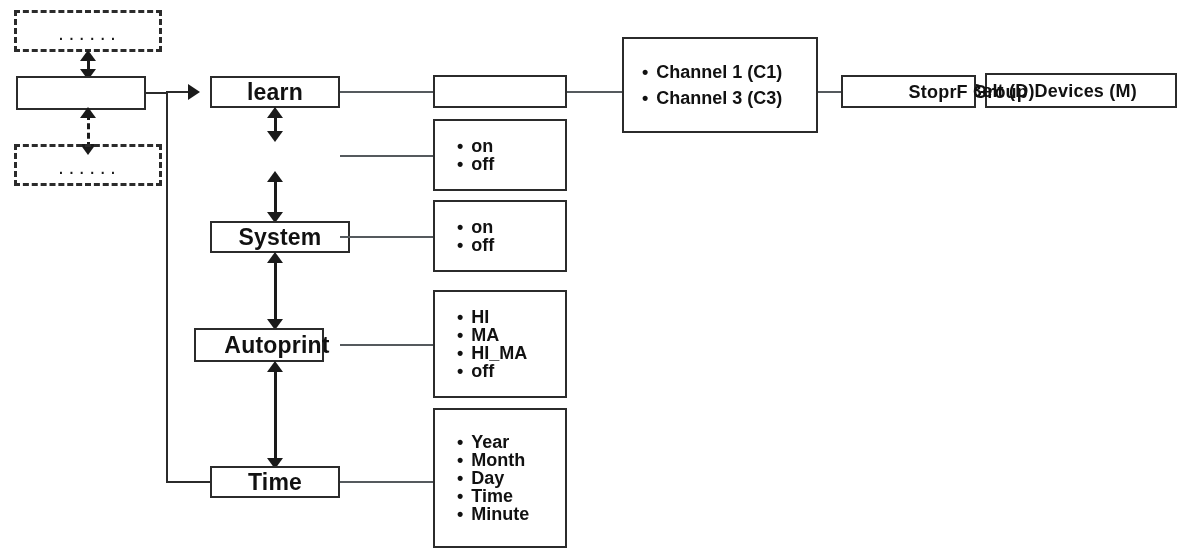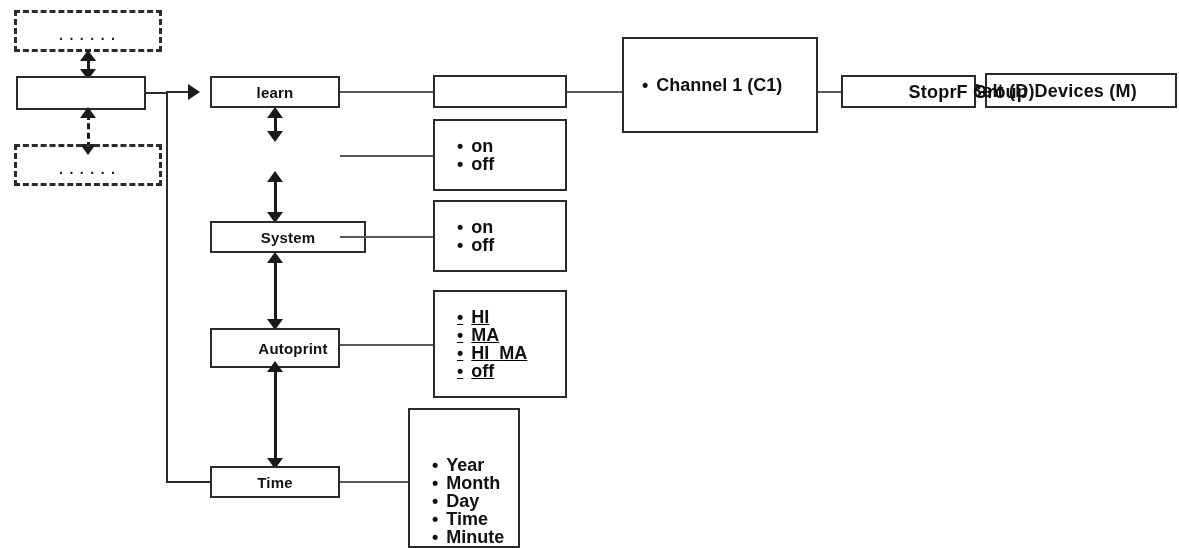--- a/index.html
+++ b/index.html
@@ -27,21 +27,21 @@
     display: flex;
     align-items: center;
     justify-content: center;
   }
   .box.dashed {
     border: 3px dashed #2b2b2b;
     background: transparent;
   }
   .box-label {
     font-weight: bold;
-    font-size: 15px;
+    font-size: 23px;
     color: #111111;
     letter-spacing: .2px;
     white-space: nowrap;
     line-height: 1;
   }
 
   
   .optbox {
     position: absolute;
     box-sizing: border-box;
@@ -181,31 +181,31 @@
       <div class="head-dn"></div>
   </div>
 
 
   <div class="dblarrow" style="left:267px; top:171px; height:52px;">
     <div class="head-up"></div>
       <div class="shaft"></div>
       <div class="head-dn"></div>
   </div>
 
-  <div class="box" style="left:210px; top:221px; width:156px; height:32px;">
+  <div class="box" style="left:210px; top:221px; width:140px; height:32px;">
     <span class="box-label">System</span>
   </div>
 
   <div class="dblarrow" style="left:267px; top:252px; height:78px;">
     <div class="head-up"></div>
       <div class="shaft"></div>
       <div class="head-dn"></div>
   </div>
 
-  <div class="box" style="left:210px; top:328px; width:130px; height:40px;padding-left:36px;">
+  <div class="box" style="left:194px; top:328px; width:130px; height:34px;padding-left:36px;">
     <span class="box-label">Autoprint</span>
   </div>
 
   <div class="dblarrow" style="left:267px; top:361px; height:108px;">
     <div class="head-up"></div>
       <div class="shaft"></div>
       <div class="head-dn"></div>
   </div>
 
   <div class="box" style="left:210px; top:466px; width:130px; height:32px;">
@@ -225,39 +225,40 @@
   <div class="optbox" style="left:433px; top:119px; width:134px; height:72px;">
     <span class="opt">on</span>
     <span class="opt">off</span>
   </div>
 
   <div class="optbox" style="left:433px; top:200px; width:134px; height:72px;">
     <span class="opt">on</span>
     <span class="opt">off</span>
   </div>
 
-  <div class="optbox" style="left:433px; top:290px; width:134px; height:108px;text-decoration:underline;">
+  <div class="optbox" style="left:433px; top:290px; width:134px; height:108px;">
     <span class="opt">HI</span>
     <span class="opt">MA</span>
     <span class="opt">HI_MA</span>
     <span class="opt">off</span>
   </div>
 
-  <div class="optbox" style="left:408px; top:408px; width:112px; height:140px;justify-content:flex-end;">
+  <div class="optbox" style="left:433px; top:408px; width:134px; height:140px;">
     <span class="opt">Year</span>
     <span class="opt">Month</span>
     <span class="opt">Day</span>
     <span class="opt">Time</span>
     <span class="opt">Minute</span>
   </div>
 
   <div class="hline" style="left:567px; top:91px; width:57px;"></div>
 
   <div class="optbox" style="left:622px; top:37px; width:196px; height:96px; padding-left:18px;">
     <span class="opt" style="margin:4px 0;">Channel 1 (C1)</span>
+    <span class="opt" style="margin:4px 0;">Channel 3 (C3)</span>
   </div>
 
   <div class="hline" style="left:818px; top:91px; width:24px;"></div>
 
   <div class="box" style="left:841px; top:75px; width:135px; height:33px; justify-content:flex-end; padding-right:4px; z-index:2;">
     <span class="box-label" style="font-size:18px; transform:translateX(58px);">StoprF Group</span>
   </div>
 
   <div class="box" style="left:985px; top:73px; width:192px; height:35px; justify-content:flex-start; z-index:1;">
     <span class="box-label" style="font-size:18px; transform:translateX(-18px);">Belt (D)Devices (M)</span>

